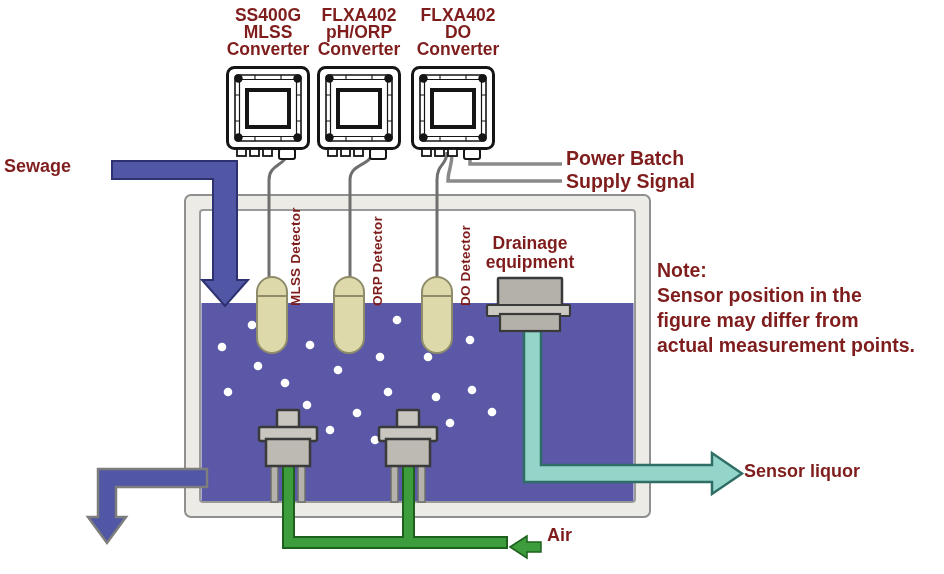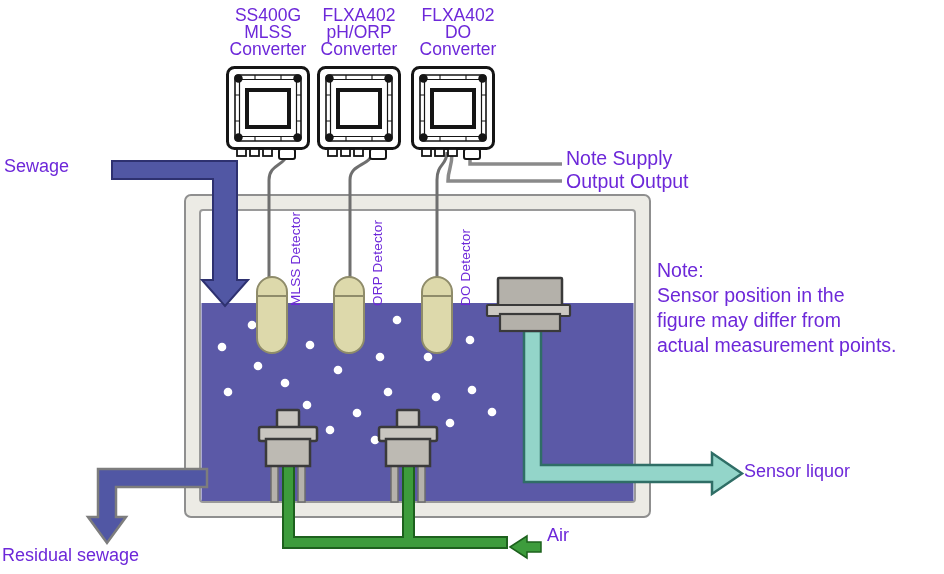--- a/index.html
+++ b/index.html
@@ -1,18 +1,18 @@
 <!DOCTYPE html>
 <html><head>
 <meta charset="utf-8">
 <style>
   html,body{margin:0;padding:0;background:#fff;}
   #canvas{
     position:relative;width:944px;height:574px;background:#ffffff;overflow:hidden;
-    font-family:"Liberation Sans","DejaVu Sans",sans-serif;color:#6d28d9;
+    font-family:"Liberation Sans","DejaVu Sans",sans-serif;color:#7f1d1d;font-weight:bold;
   }
   #diagram-svg{position:absolute;left:0;top:0;}
   .lbl{position:absolute;white-space:pre-line;line-height:1.08;}
   .conv-label{width:130px;text-align:center;font-size:17.5px;line-height:17px;top:7px;}
   .big{font-size:18px;}
   .mid{font-size:19.5px;}
   .vertical{
     writing-mode:vertical-rl;transform:rotate(180deg);
     font-size:13.5px;letter-spacing:0.2px;
   }
@@ -142,29 +142,30 @@
 Converter</div>
   <div class="lbl conv-label" style="left:294px;">FLXA402
 pH/ORP
 Converter</div>
   <div class="lbl conv-label" style="left:393px;">FLXA402
 DO
 Converter</div>
 
   <div class="lbl big" style="left:4px;top:157px;">Sewage</div>
 
-  <div class="lbl mid" style="left:566px;top:148px;">Note Supply</div>
-  <div class="lbl mid" style="left:566px;top:171px;">Output Output</div>
+  <div class="lbl mid" style="left:566px;top:148px;">Power Batch</div>
+  <div class="lbl mid" style="left:566px;top:171px;">Supply Signal</div>
 
   <div class="lbl vertical" style="left:289px;top:206px;height:100px;">MLSS Detector</div>
   <div class="lbl vertical" style="left:371px;top:216px;height:90px;">ORP Detector</div>
   <div class="lbl vertical" style="left:459px;top:223px;height:83px;">DO Detector</div>
 
+  <div class="lbl drain-label" style="left:472px;top:234px;">Drainage
+equipment</div>
 
   <div class="lbl note" style="left:657px;top:258px;">Note:
 Sensor position in the
 figure may differ from
 actual measurement points.</div>
 
   <div class="lbl big" style="left:744px;top:462px;">Sensor liquor</div>
   <div class="lbl big" style="left:547px;top:526px;">Air</div>
-  <div class="lbl big" style="left:2px;top:546px;">Residual sewage</div>
 </div>
 
 </body></html>

